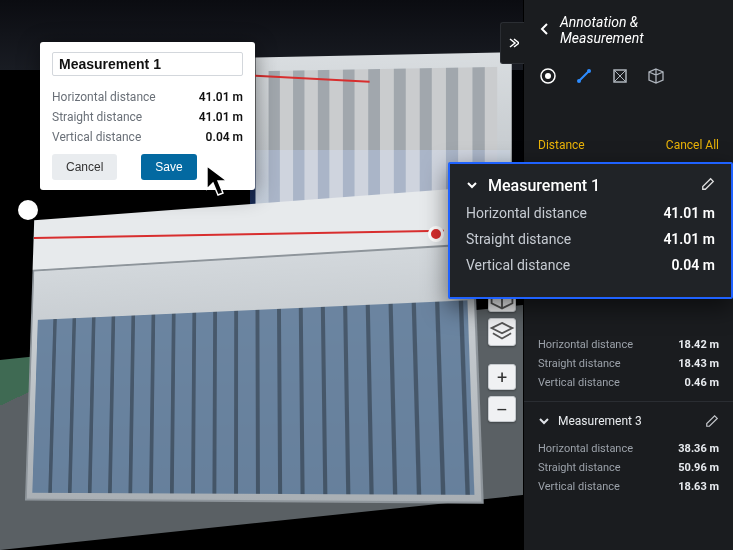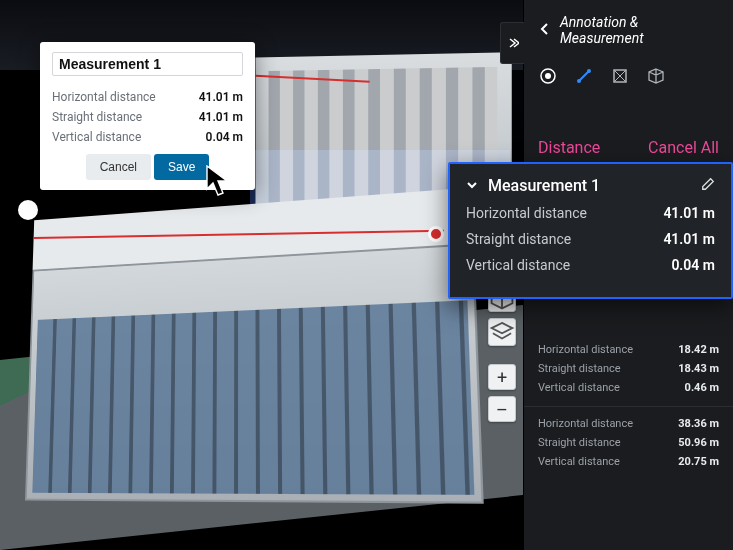--- a/index.html
+++ b/index.html
@@ -55,21 +55,21 @@
     background:#fff; border-radius:3px;
     box-shadow:0 4px 22px rgba(0,0,0,.45);
     padding:10px 12px 10px; font-size:12px; color:#222;
   }
   .dialog input.title{
     width:100%; font-size:14px; font-weight:600; color:#111;
     border:1px solid #d3d7dc; border-radius:2px; padding:3px 6px; margin-bottom:8px;
   }
   .dlg-row{display:flex;justify-content:space-between;margin:6px 0;color:#6a7078;}
   .dlg-row .val{color:#111;font-weight:600;}
-  .dlg-actions{display:flex;justify-content:center;gap:3px;margin-top:10px;}
+  .dlg-actions{display:flex;justify-content:flex-start;gap:24px;margin-top:10px;}
   .btn{font-size:12px;padding:6px 14px;border-radius:3px;border:none;cursor:pointer;}
   .btn-cancel{background:#e9ecef;color:#333;}
   .btn-save  {background:#0369a1;color:#fff;}
 
   .cursor{
     position:absolute; left:205px; top:165px; width:26px; height:32px;
   }
   .cursor svg{width:100%;height:100%;}
 
   
@@ -95,21 +95,21 @@
     background:#1a1c1f;border-radius:3px 0 0 3px;
     display:flex;align-items:center;justify-content:center;color:#fff;
     border:1px solid #2b2e33;border-right:none;
   }
   .subhdr{padding:0 14px;margin-top:8px;color:#8e949c;font-size:12px;}
   .tools{display:flex;gap:16px;padding:10px 14px 14px;align-items:center;}
   .tool{width:20px;height:20px;display:flex;align-items:center;justify-content:center;cursor:pointer;}
   .tool svg{width:18px;height:18px;}
   .tool.sel{border-radius:50%;}
 
-  .distance-bar{display:flex;justify-content:space-between;padding:10px 14px;font-size:16px;color:#ec4899;gap:40px;}
+  .distance-bar{display:flex;justify-content:space-between;padding:10px 14px;font-size:12px;color:#eab308;gap:40px;}
 
   
   .m-group{padding:4px 0 6px;}
   .m-head{display:flex;align-items:center;justify-content:space-between;
           padding:8px 14px;color:#e9ecef;cursor:pointer;}
   .m-head .left{display:flex;align-items:center;gap:8px;}
   .chev{width:12px;height:12px;}
   .edit{width:14px;height:14px;opacity:.85;}
   .m-rows{padding:0 14px;}
   .m-row{display:flex;justify-content:space-between;font-size:11px;color:#9ba1a9;margin:6px 0;}
@@ -286,29 +286,40 @@
           <span class="v">18.43 m</span>
         </div>
         <div class="m-row">
           <span>Vertical distance</span>
           <span class="v">0.46 m</span>
         </div>
       </div>
     </div>
 
     <div class="m-group">
+      <div class="m-head">
+        <div class="left">
+          <svg class="chev" viewBox="0 0 12 12">
+              <path d="M2 4 L6 8 L10 4" fill="none" stroke="#e0e3e8" stroke-width="2"></path>
+            </svg>
+          <span>Measurement 3</span>
+        </div>
+        <svg class="edit" viewBox="0 0 16 16">
+            <path d="M2 14 L2 11 L11 2 L14 5 L5 14 Z" fill="none" stroke="#e0e3e8" stroke-width="1.4"></path>
+          </svg>
+      </div>
       <div class="m-rows">
         <div class="m-row">
           <span>Horizontal distance</span>
           <span class="v">38.36 m</span>
         </div>
         <div class="m-row">
           <span>Straight distance</span>
           <span class="v">50.96 m</span>
         </div>
         <div class="m-row">
           <span>Vertical distance</span>
-          <span class="v">20.75 m</span>
+          <span class="v">18.63 m</span>
         </div>
       </div>
     </div>
   </div>
 </div>
 
 </body></html>

